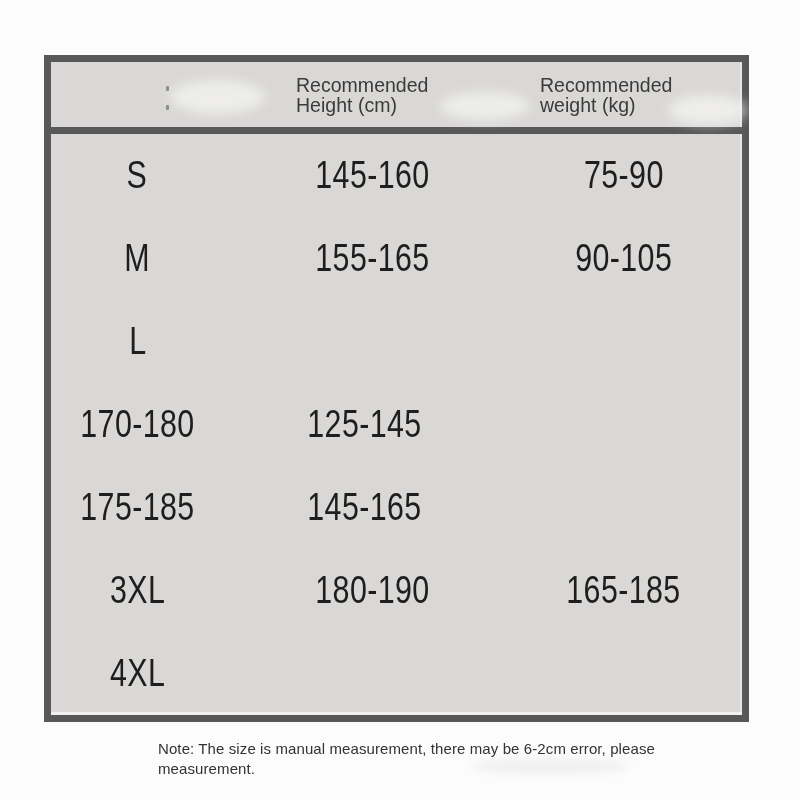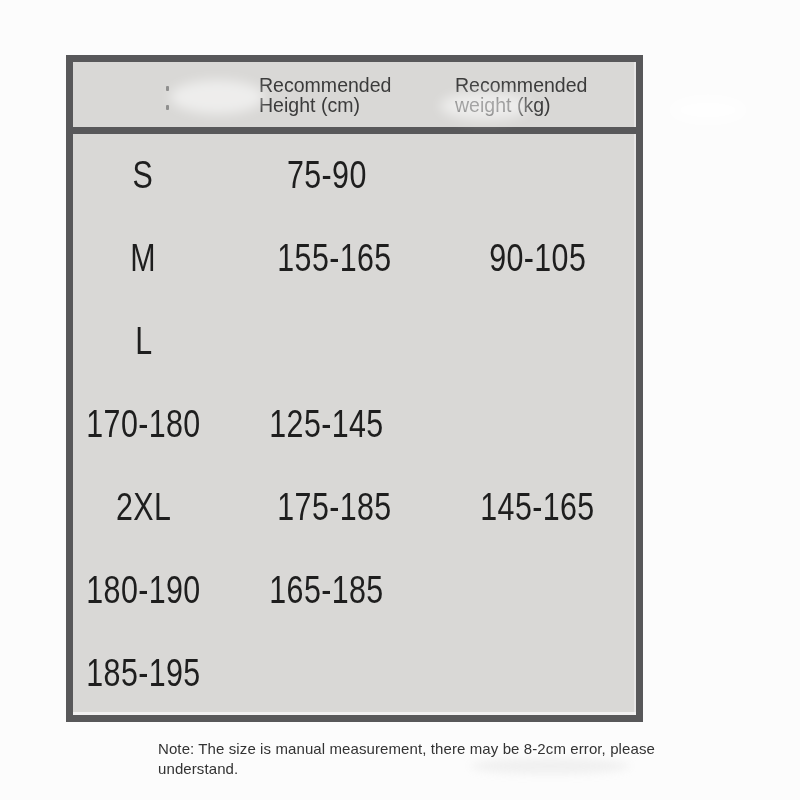--- a/index.html
+++ b/index.html
@@ -7,23 +7,23 @@
     padding: 0;
     width: 800px;
     height: 800px;
     background: var(--page-background, #fcfcfc);
     font-family: "Liberation Sans", sans-serif;
     position: relative;
     overflow: hidden;
   }
   .size-table {
     position: absolute;
-    left: 66px;
+    left: 44px;
     top: 55px;
-    width: 577px;
+    width: 705px;
     height: 667px;
     box-sizing: border-box;
     border: 7px solid var(--table-border, #58585a);
     background: var(--table-background, #d9d8d6);
     box-shadow: inset 0 -3px 0 rgba(245,245,245,.85), inset -2px 0 0 rgba(240,240,240,.6);
   }
   .thead {
     height: 65px;
     border-bottom: 7px solid var(--table-border, #58585a);
     display: grid;
@@ -116,20 +116,23 @@
         <div>weight (kg)</div>
       </div>
     </div>
   </div>
 
   <div class="tbody">
     <div class="tr">
       <div class="td">
           <span class="cond">S</span>
         </div>
+      <div class="td">
+          <span class="cond">145-160</span>
+        </div>
       <div class="td td-weight">
           <span class="cond">75-90</span>
         </div>
     </div>
     <div class="tr">
       <div class="td">
           <span class="cond">M</span>
         </div>
       <div class="td">
           <span class="cond">155-165</span>
@@ -146,48 +149,48 @@
     <div class="tr">
       <div class="td">
           <span class="cond">170-180</span>
         </div>
       <div class="td td-weight">
           <span class="cond">125-145</span>
         </div>
     </div>
     <div class="tr">
       <div class="td">
-          <span class="cond">2XL</span>
-        </div>
-      <div class="td">
           <span class="cond">175-185</span>
         </div>
       <div class="td td-weight">
           <span class="cond">145-165</span>
         </div>
     </div>
     <div class="tr">
+      <div class="td">
+          <span class="cond">3XL</span>
+        </div>
       <div class="td">
           <span class="cond">180-190</span>
         </div>
       <div class="td td-weight">
           <span class="cond">165-185</span>
         </div>
     </div>
     <div class="tr">
       <div class="td">
-          <span class="cond">185-195</span>
+          <span class="cond">4XL</span>
         </div>
     </div>
   </div>
 </div>
 
 <div class="smudge" style="left:170px; top:80px; width:95px; height:34px;"></div>
 <div class="smudge" style="left:440px; top:92px; width:90px; height:28px;"></div>
 <div class="smudge" style="left:668px; top:95px; width:80px; height:30px;"></div>
 <div class="smudge gray" style="left:470px; top:758px; width:160px; height:16px;"></div>
 <div class="dot" style="left:166px; top:86px;"></div>
 <div class="dot" style="left:166px; top:105px;"></div>
 
 <div class="note">
-  <span>Note: The size is manual measurement, there may be 8-2cm error, please</span><br>
-  <span>understand.</span>
+  <span>Note: The size is manual measurement, there may be 6-2cm error, please</span><br>
+  <span>measurement.</span>
 </div>
 
 </body></html>

